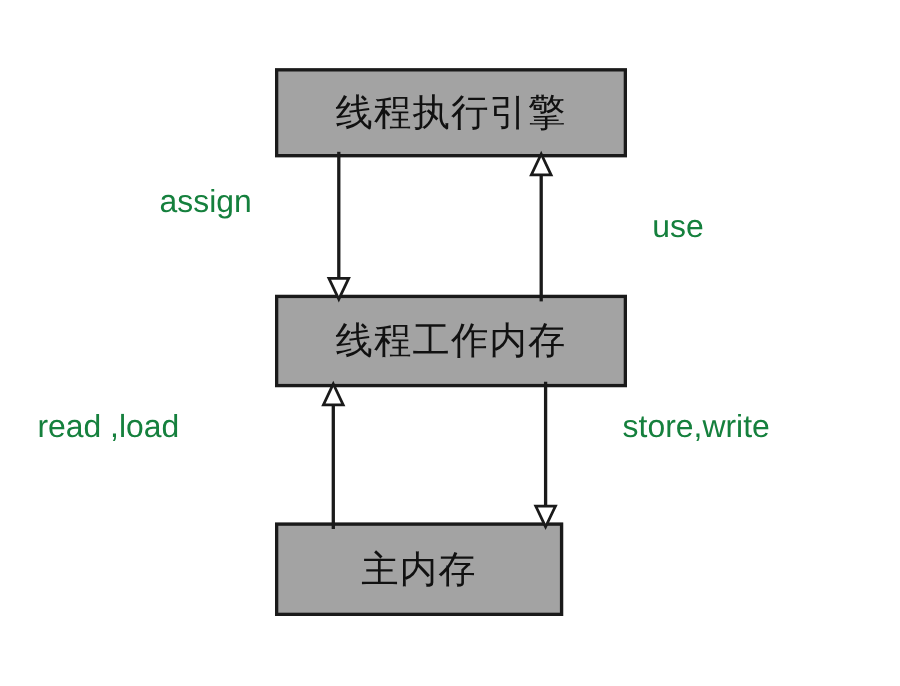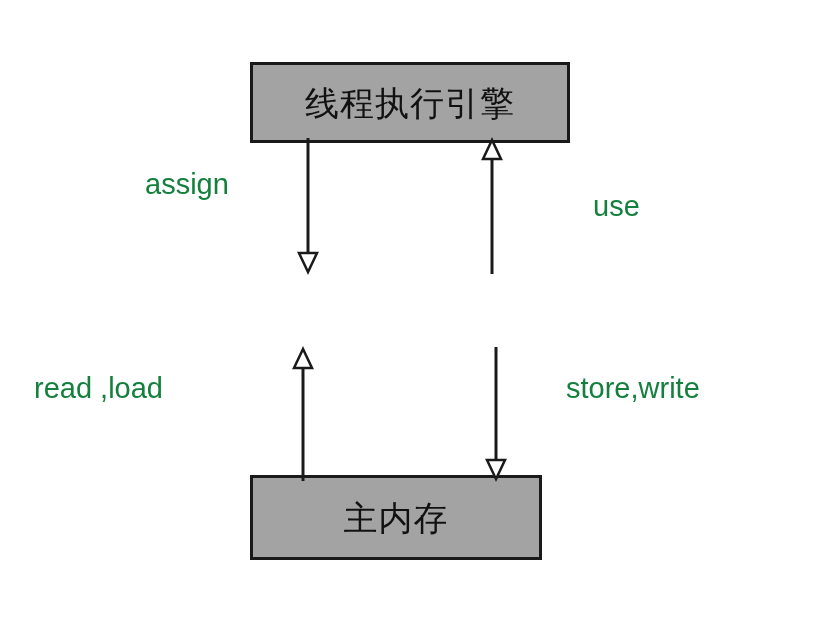--- a/index.html
+++ b/index.html
@@ -32,21 +32,21 @@
   .node-label {
     font-size: 34px;
     line-height: 1;
     color: #111111;
     letter-spacing: 1px;
     white-space: nowrap;
     font-weight: 400;
   }
   #node-engine  { left: 250px; top: 62px;  width: 320px; height: 81px; }
   #node-working { left: 250px; top: 268px; width: 320px; height: 84px; }
-  #node-main    { left: 250px; top: 475px; width: 292px; height: 85px; }
+  #node-main    { left: 250px; top: 475px; width: 262px; height: 85px; }
 
   
   .arrow-svg {
     position: absolute;
     overflow: visible;
   }
   #arrow-assign      { left: 288px; top: 138px; width: 40px; height: 136px; }
   #arrow-use         { left: 472px; top: 138px; width: 40px; height: 136px; }
   #arrow-read-load   { left: 283px; top: 347px; width: 40px; height: 134px; }
   #arrow-store-write { left: 476px; top: 347px; width: 40px; height: 134px; }
@@ -79,20 +79,23 @@
 </style>
 </head>
 <body>
 
 <div id="canvas">
 
   <div class="node" id="node-engine">
     <span class="node-label">线程执行引擎</span>
   </div>
 
+  <div class="node" id="node-working">
+    <span class="node-label">线程工作内存</span>
+  </div>
 
   <div class="node" id="node-main">
     <span class="node-label">主内存</span>
   </div>
 
   <svg class="arrow-svg" id="arrow-assign" viewBox="0 0 40 136">
     <line class="arrow-line" x1="20" y1="0" x2="20" y2="122"></line>
     <polygon class="arrow-head" points="20,134 11,115 29,115"></polygon>
   </svg>
 

